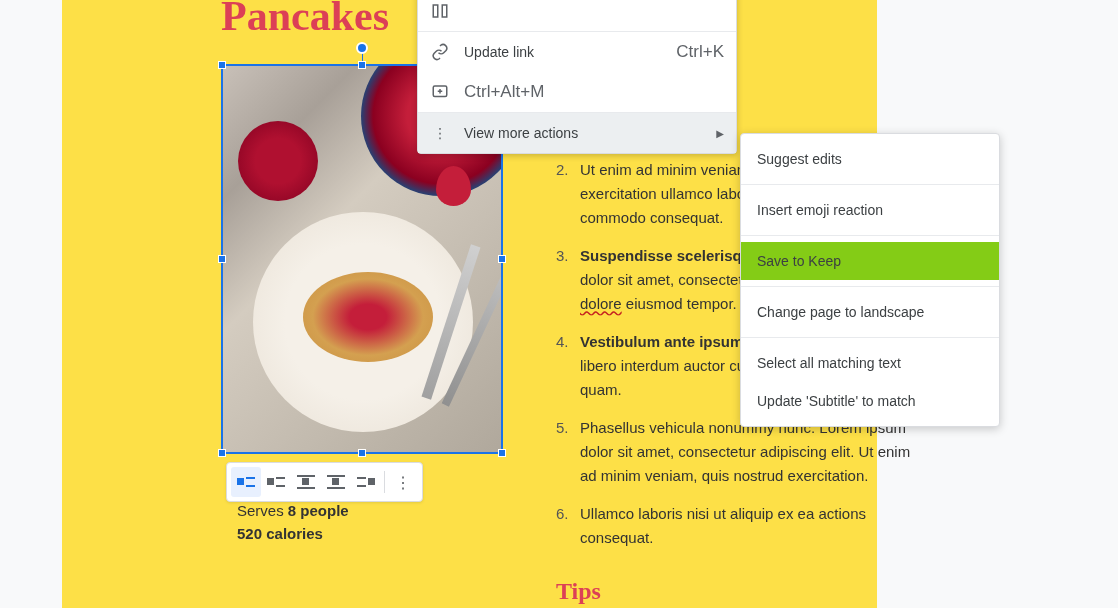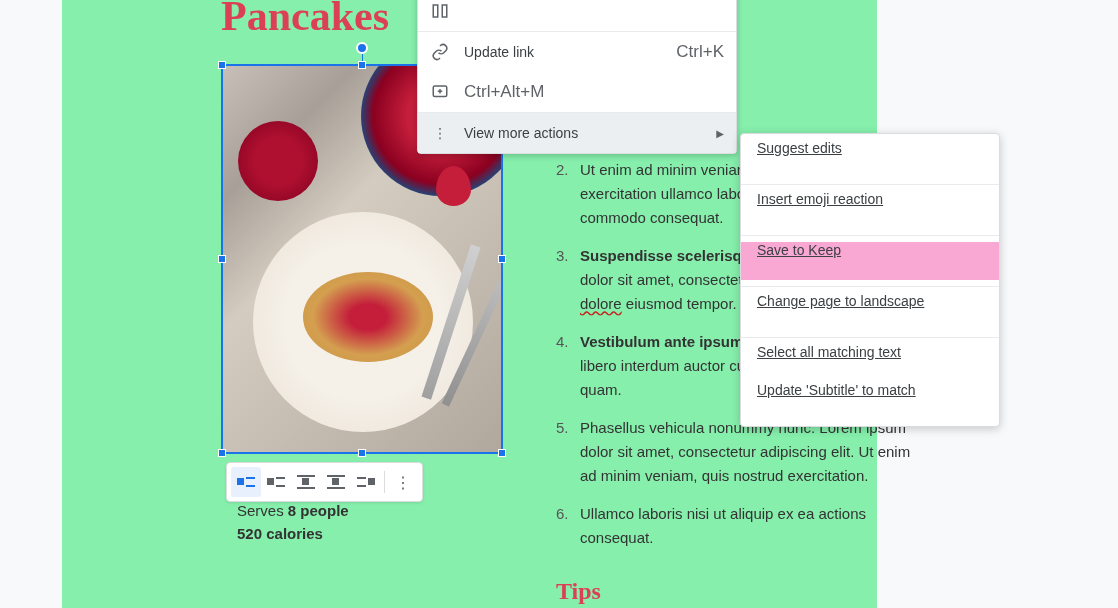--- a/index.html
+++ b/index.html
@@ -1,18 +1,18 @@
 <!DOCTYPE html>
 <html><head>
 <meta charset="utf-8">
 <style>
   * { box-sizing: border-box; margin: 0; padding: 0; }
   body { font-family: Arial, sans-serif; background: #f8f9fa; width: 1118px; height: 608px; overflow: hidden; position: relative; }
   
-  .doc-page { position: absolute; left: 62px; top: 0; width: 815px; height: 608px; background: #86efac; }
+  .doc-page { position: absolute; left: 62px; top: 0; width: 815px; height: 608px; background: #fde047; }
   
   .title { position: absolute; left: 159px; top: -8px; font-family: Georgia, 'Times New Roman', serif; font-size: 42px; font-weight: 700; color: #DC4056; }
   
   .image-frame { position: absolute; left: 159px; top: 64px; width: 282px; height: 390px; border: 2px solid #1a73e8; }
   .image-content { width: 100%; height: 100%; background: linear-gradient(135deg, #c8c0b8 0%, #a8a098 20%, #d4ccc0 40%, #b0a89c 100%); position: relative; overflow: hidden; }
   .bowl { position: absolute; top: -30px; right: -20px; width: 160px; height: 160px; border-radius: 50%; background: radial-gradient(circle, #c41e3a 30%, #8b0020 60%, #2c3e70 70%, #1a2850 80%); }
   .jam { position: absolute; top: 55px; left: 15px; width: 80px; height: 80px; border-radius: 50%; background: radial-gradient(circle, #b01030 40%, #800020 100%); }
   .berry1 { position: absolute; top: 100px; right: 30px; width: 35px; height: 40px; background: #c41e3a; border-radius: 50% 50% 50% 50% / 60% 60% 40% 40%; }
   .plate { position: absolute; bottom: 20px; left: 30px; width: 220px; height: 220px; border-radius: 50%; background: radial-gradient(circle, #f5f0e8 50%, #e8e0d4 100%); }
   .pancake { position: absolute; bottom: 90px; left: 80px; width: 130px; height: 90px; border-radius: 50%; background: radial-gradient(ellipse, #c41e3a 20%, #d4a050 60%, #c89040 100%); }
@@ -64,22 +64,22 @@
   .ctx-menu { position: absolute; left: 417px; top: -10px; width: 320px; background: #fff; border: 1px solid #dadce0; border-radius: 0 0 4px 4px; box-shadow: 0 2px 6px rgba(0,0,0,0.2); font-size: 14px; color: #3c4043; z-index: 10; }
   .ctx-item { display: flex; align-items: center; height: 40px; padding: 0 12px; cursor: pointer; }
   .ctx-item.hov { background: #eceff1; }
   .ctx-icon { width: 20px; height: 20px; margin-right: 14px; display: flex; align-items: center; justify-content: center; color: #5f6368; }
   .ctx-label { flex: 1; }
   .ctx-shortcut { color: #5f6368; font-size: 17px; }
   .ctx-arrow { color: #5f6368; font-size: 10px; }
   .ctx-sep { height: 1px; background: #e8eaed; }
   
   .sub-menu { position: absolute; left: 740px; top: 133px; width: 260px; background: #fff; border: 1px solid #dadce0; border-radius: 4px; box-shadow: 0 2px 10px rgba(0,0,0,0.2); font-size: 14px; color: #3c4043; z-index: 11; padding: 6px 0; }
-  .sub-item { display: flex; height: 38px; padding: 0 16px; cursor: pointer; text-decoration: underline; }
-  .sub-item:hover, .sub-item.hov { background: #f9a8d4; }
+  .sub-item { display: flex; align-items: center; height: 38px; padding: 0 16px; cursor: pointer; }
+  .sub-item:hover, .sub-item.hov { background: #84cc16; }
   .sub-sep { height: 1px; background: #e8eaed; margin: 6px 0; }
   
   .ico svg { width: 18px; height: 18px; }
 </style>
 </head>
 <body>
 
 <div class="doc-page">
   <div class="title">Pancakes</div>
 

